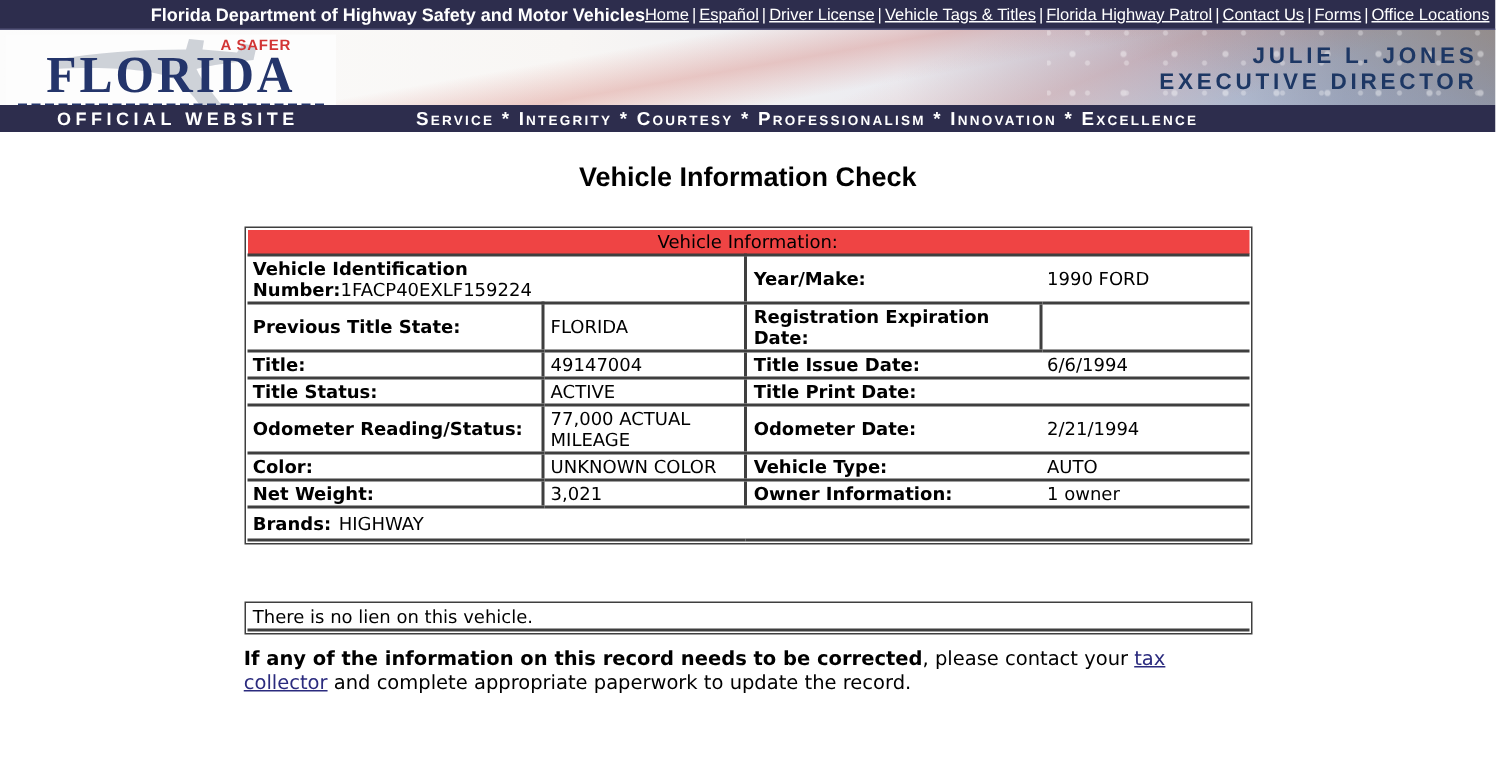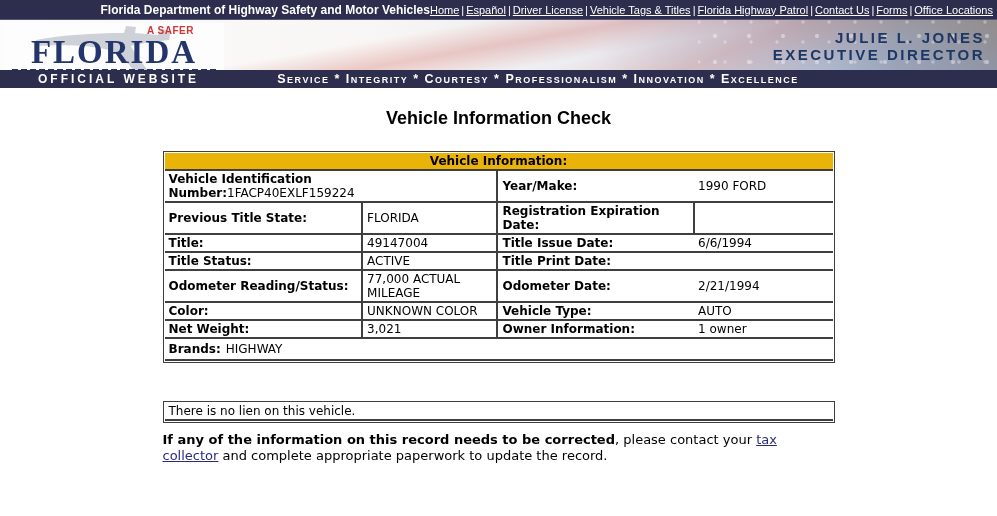--- a/index.html
+++ b/index.html
@@ -79,21 +79,21 @@
     margin-top: 20px; margin-bottom: 22px; font-family: "Liberation Sans", sans-serif;
   }
   .tbl-frame { border: 1px solid #3f3f3f; padding: 1px; background: #fff; }
   table.dtable { border-collapse: collapse; table-layout: fixed; width: 100%; font-family: "DejaVu Sans", sans-serif; }
   table.dtable td {
     border-bottom: 2px solid #3f3f3f; padding: 1px 4px;
     font-size: 12px; line-height: 14px; vertical-align: middle; color: #000;
     overflow: hidden; white-space: normal;
   }
   td.thead {
-    background: #eab308; text-align: center; font-weight: bold; font-size: 13px;
+    background: #ef4444; text-align: center; font-weight: normal; font-size: 13px;
     padding: 2px; line-height: 15px;
   }
   td.lbl, .b { font-weight: bold; }
   td.cd { border-left: 2px solid #3f3f3f; }  
   td.ld { border-left: 2px solid #3f3f3f; }  
   td.rd { border-left: 2px solid #3f3f3f; }  
   .vspace { height: 38px; }
   .brands-val { margin-left: 5px; }
 
   

